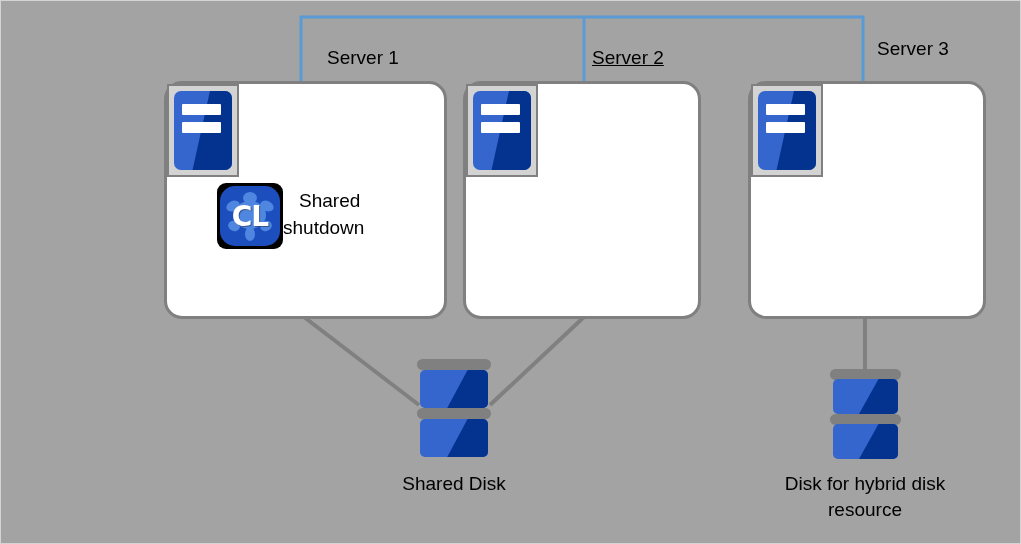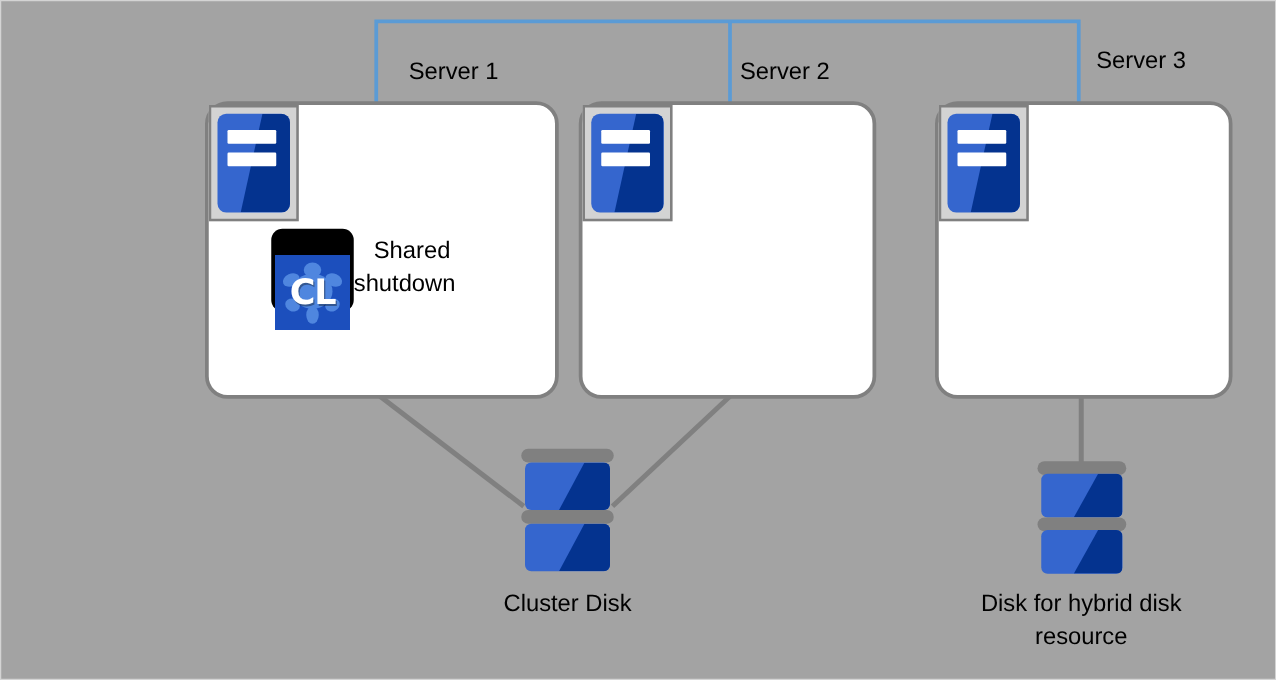--- a/index.html
+++ b/index.html
@@ -87,24 +87,23 @@
     position: absolute;
     border-radius: 9px;
     background: #000000;
     padding: 3px;
     box-sizing: border-box;
   }
   .cl-inner {
     position: relative;
     width: 100%;
     height: 100%;
-    border-radius: 0;
+    border-radius: 15px;
     overflow: hidden;
     background: #1c4fbd;
-    margin-top: 18px;
   }
   .cl-letters {
     position: absolute;
     left: 0; right: 0;
     top: 50%;
     transform: translateY(-50%);
     text-align: center;
     font-family: "DejaVu Sans", sans-serif;
     font-weight: bold;
     font-size: 28px;
@@ -157,21 +156,21 @@
       <path d="M303,316 L418,404"></path>
       <path d="M583,316 L489,404"></path>
     </g>
 
     <g stroke="#808080" stroke-width="4" fill="none">
       <path d="M864,316 L864,372"></path>
     </g>
   </svg>
 
   <div class="node-label" style="left:326px; top:47px;">Server 1</div>
-  <div class="node-label" style="left:591px; top:47px;">Server 2</div>
+  <div class="node-label" style="left:591px; top:47px;text-decoration:underline;">Server 2</div>
   <div class="node-label" style="left:876px; top:38px;">Server 3</div>
 
   <div class="server-box" style="left:163px; top:80px; width:283px; height:238px;">
     <div class="server-icon-frame" style="left:0px; top:0px; width:72px; height:93px;">
       <div class="server-icon-body">
         <div class="dark"></div>
         <div class="bar b1"></div>
         <div class="bar b2"></div>
       </div>
     </div>
@@ -221,21 +220,21 @@
     <div class="plate" style="top:0px;"></div>
     <div class="slab" style="top:11px;">
       <div class="dark"></div>
     </div>
     <div class="plate" style="top:49px;"></div>
     <div class="slab" style="top:60px;">
       <div class="dark"></div>
     </div>
   </div>
 
-  <div class="caption" style="left:273px; top:471px; width:360px;">Cluster Disk</div>
+  <div class="caption" style="left:273px; top:471px; width:360px;">Shared Disk</div>
 
   <div class="disk" style="left:829px; top:368px; width:71px; height:88px;">
     <div class="plate" style="top:0px;"></div>
     <div class="slab" style="top:10px; height:35px;">
       <div class="dark"></div>
     </div>
     <div class="plate" style="top:45px;"></div>
     <div class="slab" style="top:55px; height:35px;">
       <div class="dark"></div>
     </div>

